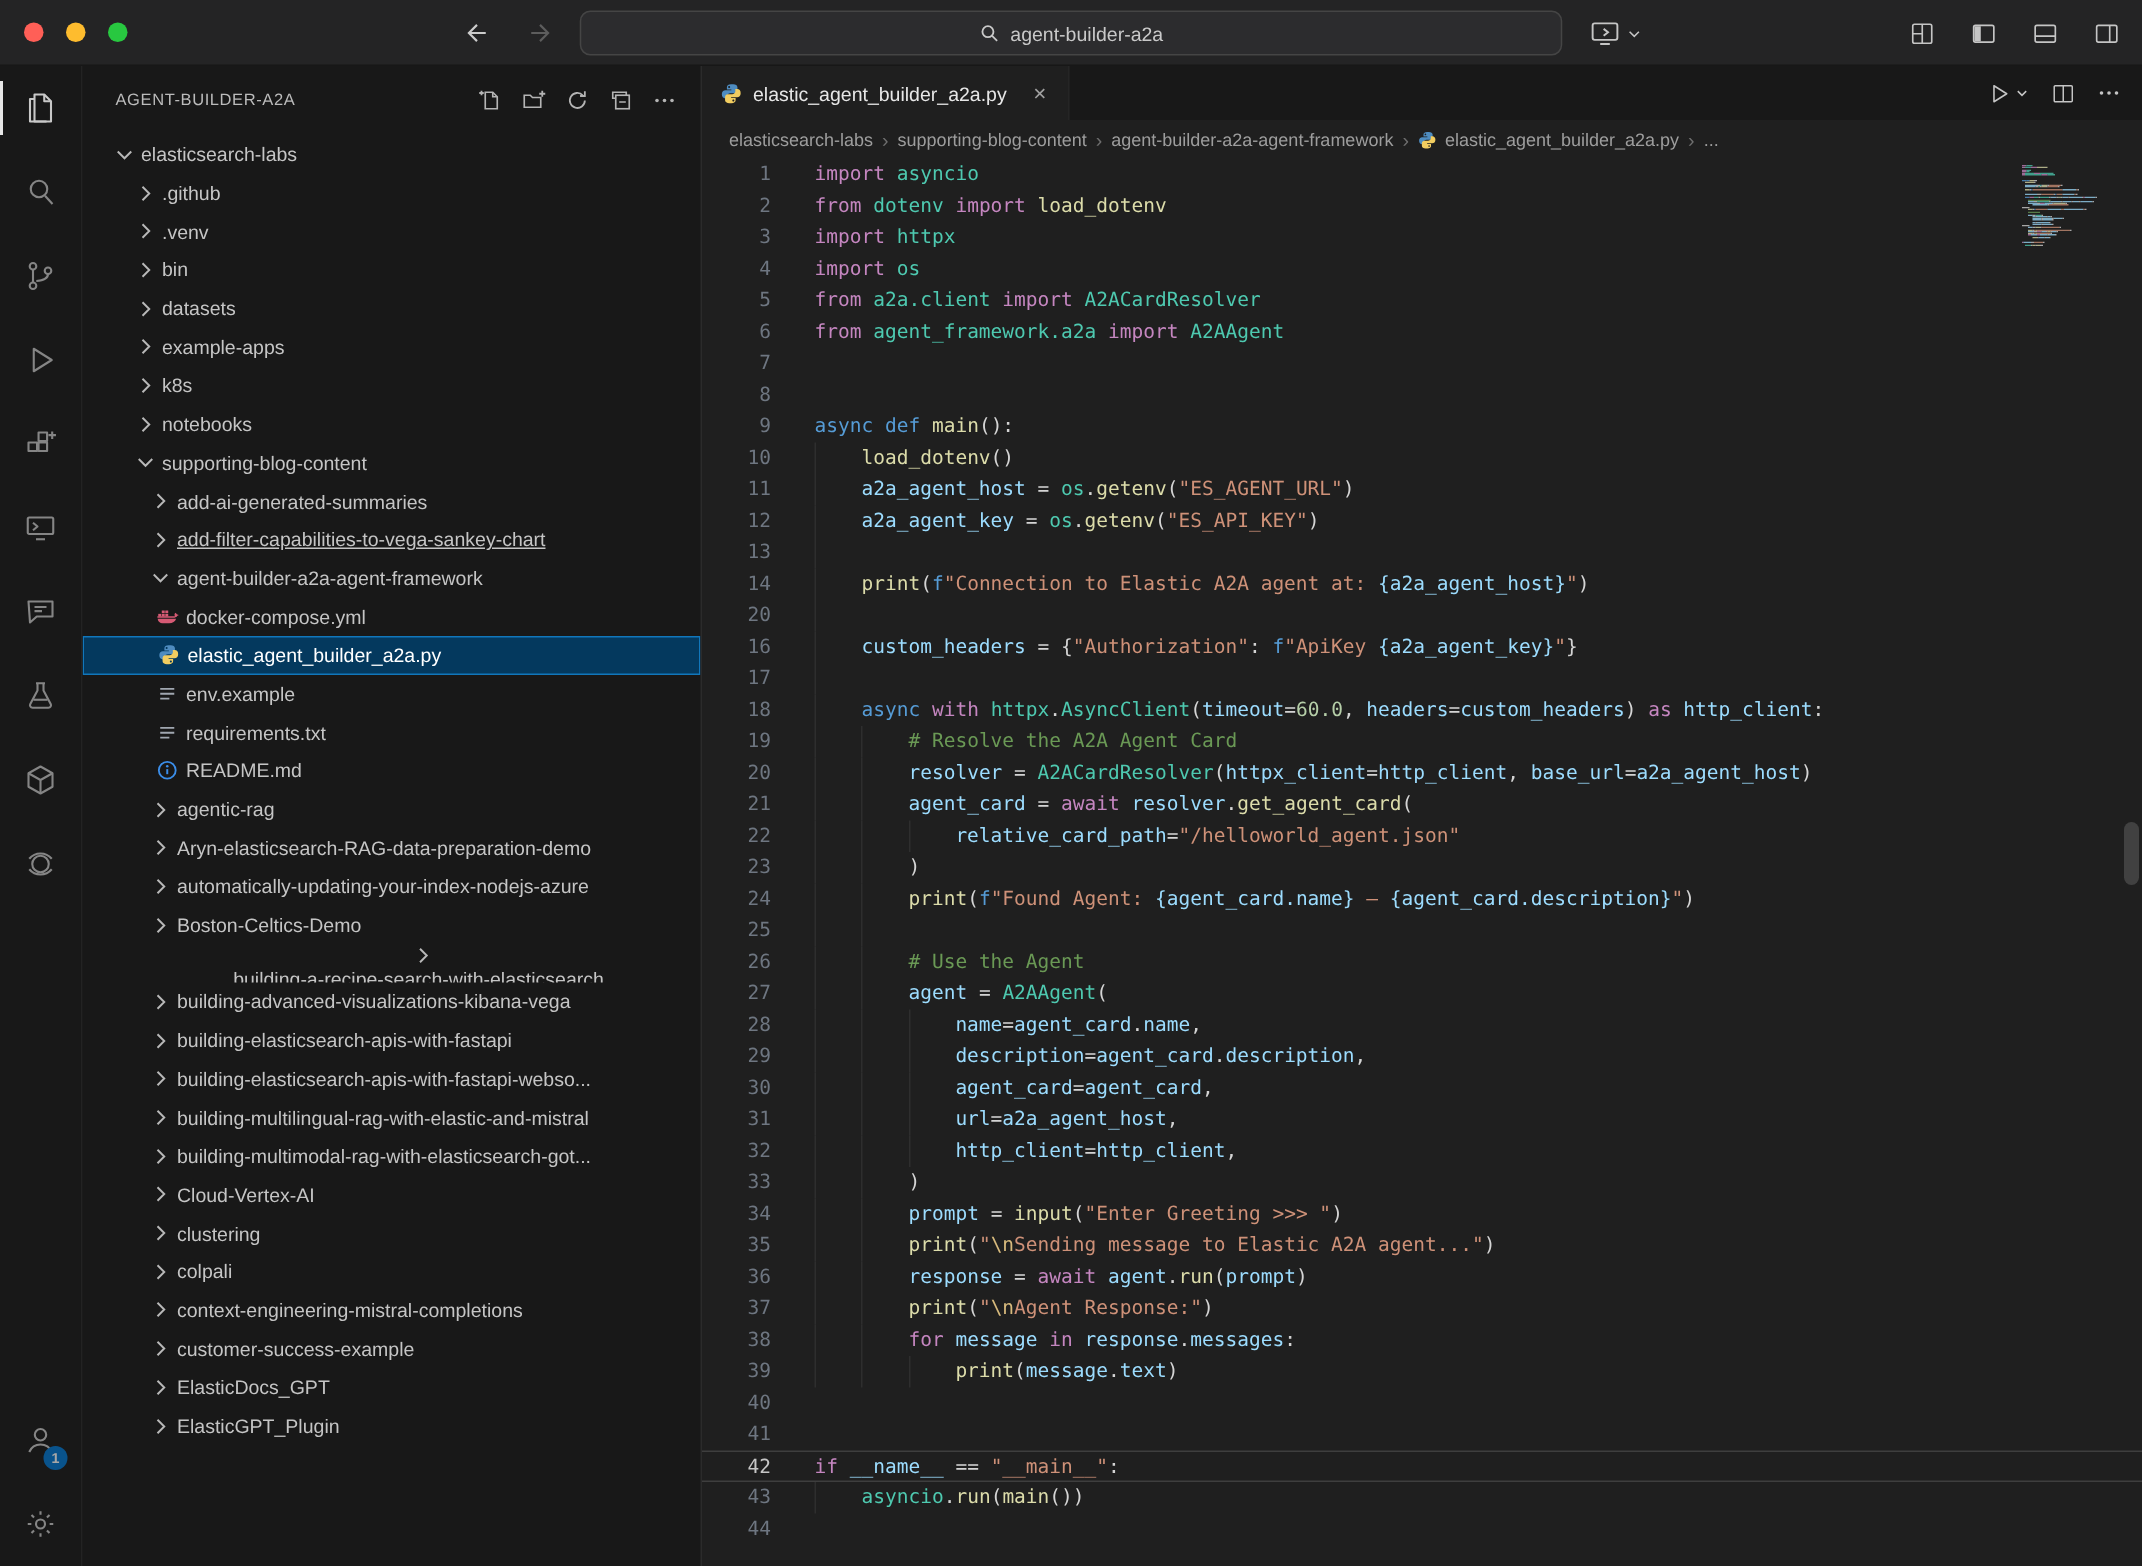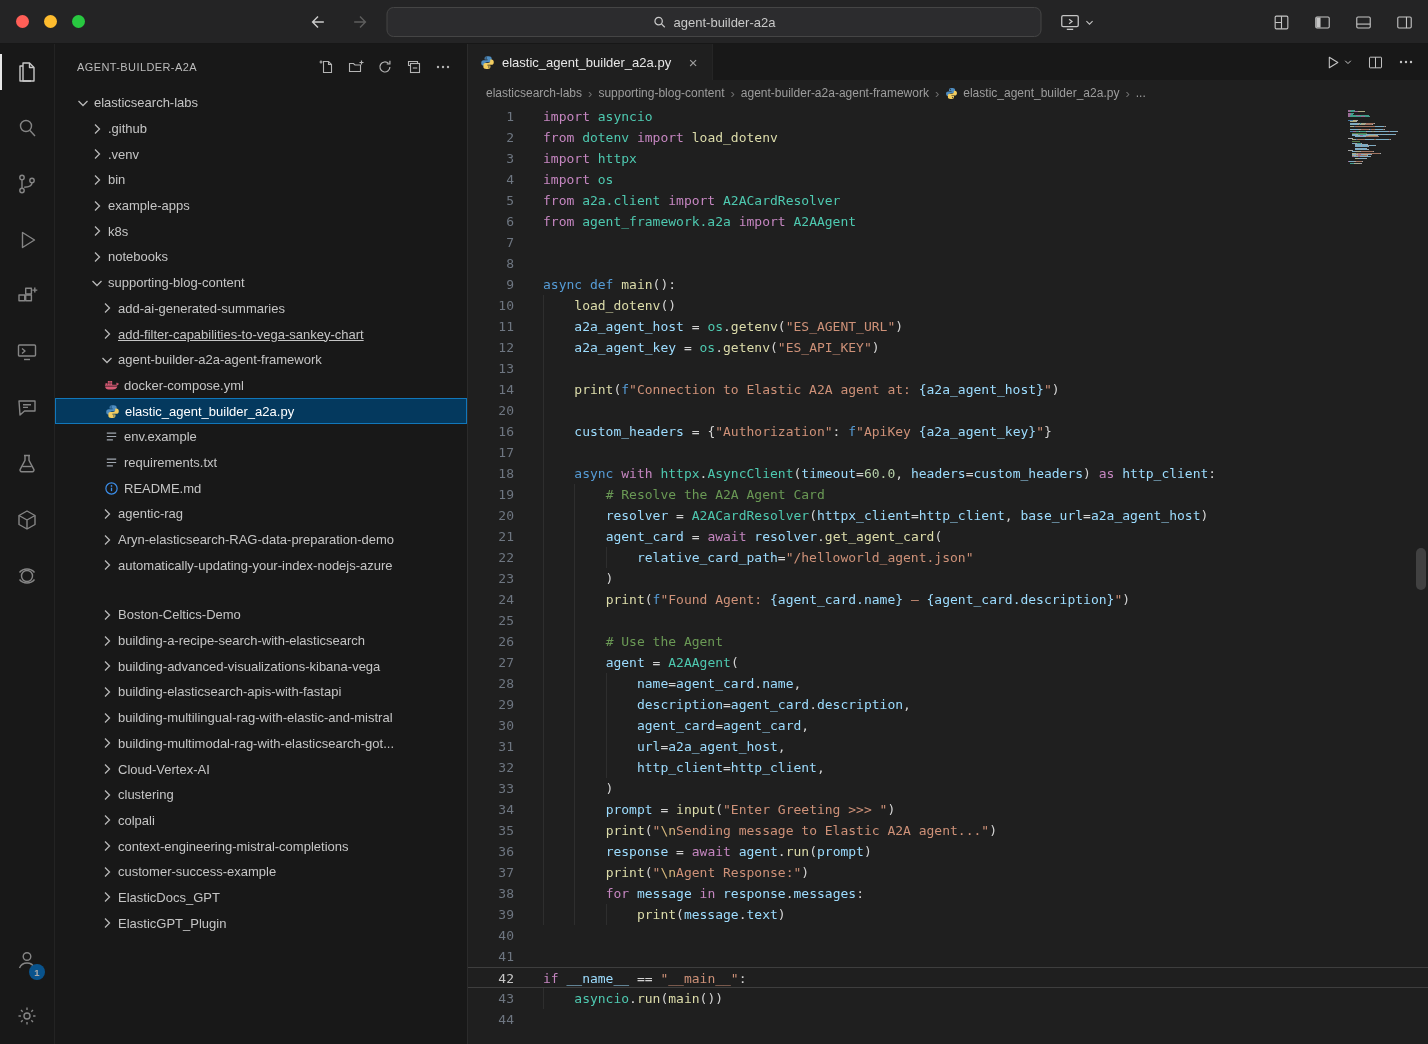--- a/index.html
+++ b/index.html
@@ -307,20 +307,28 @@
             </svg>
           </span>
           <span class="tlabel">bin</span>
         </div>
         <div class="tree-row" style="padding-left: 34px;">
           <span class="twisty">
             <svg viewBox="0 0 16 16" width="16" height="16" fill="none" stroke="#b8b8b8" stroke-width="1.3">
               <path d="M6 3.5L10.5 8 6 12.5"></path>
             </svg>
           </span>
+          <span class="tlabel">datasets</span>
+        </div>
+        <div class="tree-row" style="padding-left: 34px;">
+          <span class="twisty">
+            <svg viewBox="0 0 16 16" width="16" height="16" fill="none" stroke="#b8b8b8" stroke-width="1.3">
+              <path d="M6 3.5L10.5 8 6 12.5"></path>
+            </svg>
+          </span>
           <span class="tlabel">example-apps</span>
         </div>
         <div class="tree-row" style="padding-left: 34px;">
           <span class="twisty">
             <svg viewBox="0 0 16 16" width="16" height="16" fill="none" stroke="#b8b8b8" stroke-width="1.3">
               <path d="M6 3.5L10.5 8 6 12.5"></path>
             </svg>
           </span>
           <span class="tlabel">k8s</span>
         </div>
@@ -430,29 +438,29 @@
           <span class="tlabel">Aryn-elasticsearch-RAG-data-preparation-demo</span>
         </div>
         <div class="tree-row" style="padding-left: 44px;">
           <span class="twisty">
             <svg viewBox="0 0 16 16" width="16" height="16" fill="none" stroke="#b8b8b8" stroke-width="1.3">
               <path d="M6 3.5L10.5 8 6 12.5"></path>
             </svg>
           </span>
           <span class="tlabel">automatically-updating-your-index-nodejs-azure</span>
         </div>
-        <div class="tree-row" style="padding-left: 44px; margin-top: 24px;">
+        <div class="tree-row" style="padding-left: 44px;">
           <span class="twisty">
             <svg viewBox="0 0 16 16" width="16" height="16" fill="none" stroke="#b8b8b8" stroke-width="1.3">
               <path d="M6 3.5L10.5 8 6 12.5"></path>
             </svg>
           </span>
           <span class="tlabel">Boston-Celtics-Demo</span>
         </div>
-        <div class="tree-row" style="padding-left: 44px;">
+        <div class="tree-row" style="padding-left: 44px; flex-direction: column;">
           <span class="twisty">
             <svg viewBox="0 0 16 16" width="16" height="16" fill="none" stroke="#b8b8b8" stroke-width="1.3">
               <path d="M6 3.5L10.5 8 6 12.5"></path>
             </svg>
           </span>
           <span class="tlabel">building-a-recipe-search-with-elasticsearch</span>
         </div>
         <div class="tree-row" style="padding-left: 44px;">
           <span class="twisty">
             <svg viewBox="0 0 16 16" width="16" height="16" fill="none" stroke="#b8b8b8" stroke-width="1.3">
@@ -461,20 +469,28 @@
           </span>
           <span class="tlabel">building-advanced-visualizations-kibana-vega</span>
         </div>
         <div class="tree-row" style="padding-left: 44px;">
           <span class="twisty">
             <svg viewBox="0 0 16 16" width="16" height="16" fill="none" stroke="#b8b8b8" stroke-width="1.3">
               <path d="M6 3.5L10.5 8 6 12.5"></path>
             </svg>
           </span>
           <span class="tlabel">building-elasticsearch-apis-with-fastapi</span>
+        </div>
+        <div class="tree-row" style="padding-left: 44px;">
+          <span class="twisty">
+            <svg viewBox="0 0 16 16" width="16" height="16" fill="none" stroke="#b8b8b8" stroke-width="1.3">
+              <path d="M6 3.5L10.5 8 6 12.5"></path>
+            </svg>
+          </span>
+          <span class="tlabel">building-elasticsearch-apis-with-fastapi-webso...</span>
         </div>
         <div class="tree-row" style="padding-left: 44px;">
           <span class="twisty">
             <svg viewBox="0 0 16 16" width="16" height="16" fill="none" stroke="#b8b8b8" stroke-width="1.3">
               <path d="M6 3.5L10.5 8 6 12.5"></path>
             </svg>
           </span>
           <span class="tlabel">building-multilingual-rag-with-elastic-and-mistral</span>
         </div>
         <div class="tree-row" style="padding-left: 44px;">

